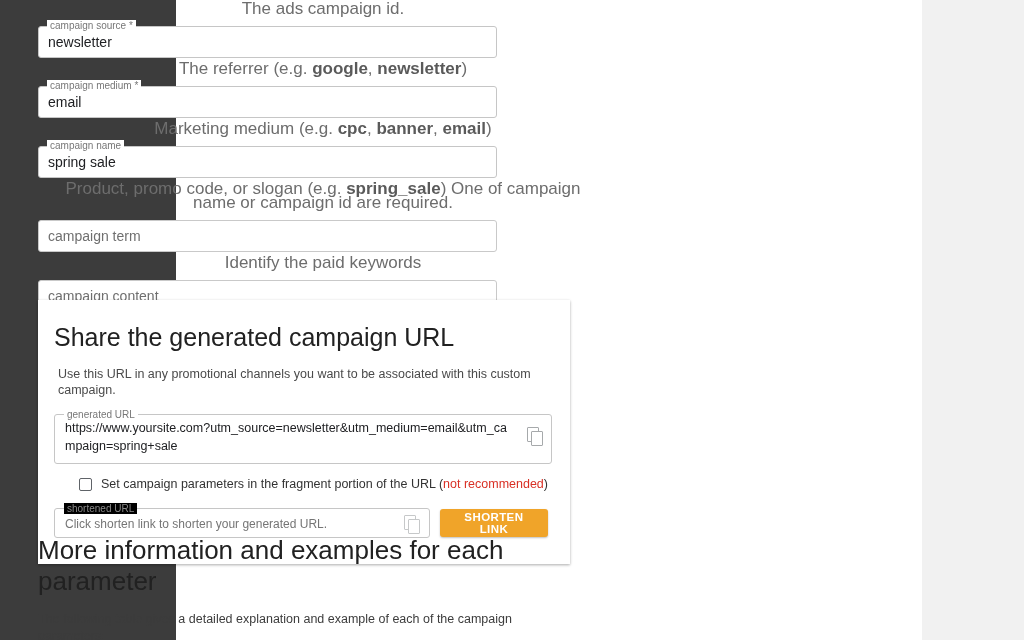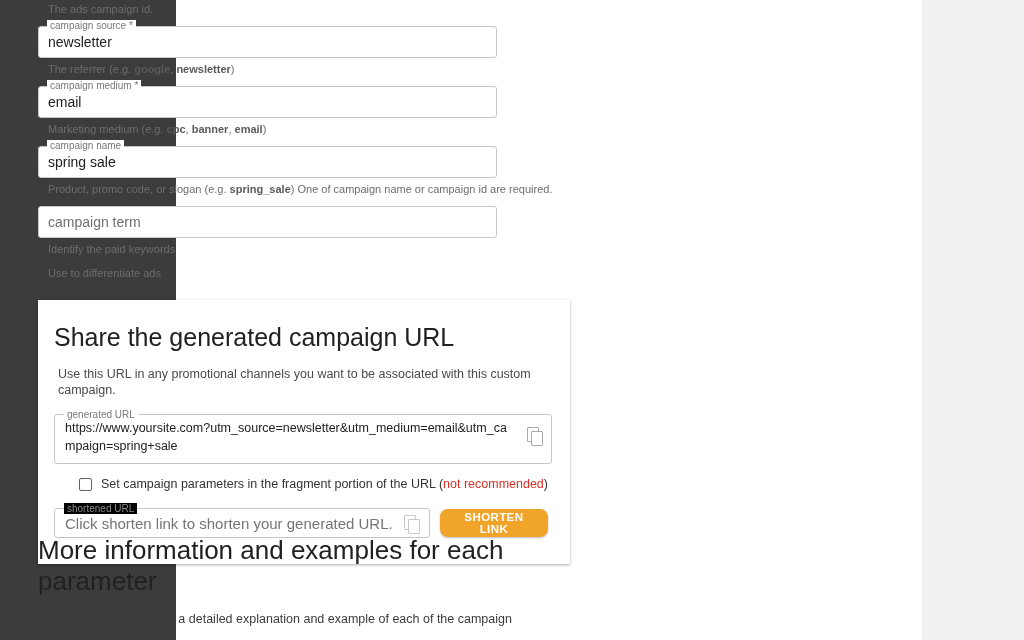--- a/index.html
+++ b/index.html
@@ -48,24 +48,25 @@
   }
   .form-col {
     position: absolute;
     left: 38px;
     top: 0;
     width: 560px;
   }
 
   
   .helper {
-    font-size: 11px;
+    font-size: 17px;
     color: #6d6d6d;
     line-height: 14px;
     margin: 0 0 10px 10px;
+    text-align: center;
   }
   .helper b {
     font-weight: bold;
     color: #5a5a5a;
   }
   .field {
     position: relative;
     width: 459px;
     height: 32px;
     margin-bottom: 4px;
@@ -226,38 +227,38 @@
     background: #000000;
     padding: 0 3px;
     font-size: 10px;
     color: #8a8a8a;
     line-height: 11px;
   }
   .short-field .ph {
     position: absolute;
     left: 10px;
     top: 6px;
-    font-size: 15px;
+    font-size: 12px;
     color: #757575;
     line-height: 18px;
   }
   .short-field .copy-icon {
     top: 6px;
     right: 10px;
     opacity: .35;
   }
   .shorten-btn {
     margin-left: 10px;
     background: #f0a429;
     color: #ffffff;
     font-size: 11.5px;
     font-weight: bold;
     letter-spacing: .4px;
     border: none;
-    border-radius: 8px;
+    border-radius: 3px;
     height: 28px;
     padding: 0 12px;
     box-shadow: 0 1px 2px rgba(0,0,0,0.25);
     cursor: pointer;
     font-family: "Liberation Sans", sans-serif;
   }
 
   
   .more {
     position: absolute;
@@ -319,20 +320,24 @@
     <div class="helper">
       <span>Product, promo code, or slogan (e.g. </span><b>spring_sale</b><span>) One of campaign name or campaign id are required.</span>
     </div>
 
     <div class="field empty">
       <div class="box"></div>
       <div class="ph">campaign term</div>
     </div>
     <div class="helper">Identify the paid keywords</div>
 
+    <div class="field empty">
+      <div class="box"></div>
+      <div class="ph">campaign content</div>
+    </div>
     <div class="helper">Use to differentiate ads</div>
 
   </div>
 
   <div class="card">
     <h2>Share the generated campaign URL</h2>
     <p class="desc">Use this URL in any promotional channels you want to be associated with this custom campaign.</p>
 
     <div class="url-field">
       <div class="legend">generated URL</div>

